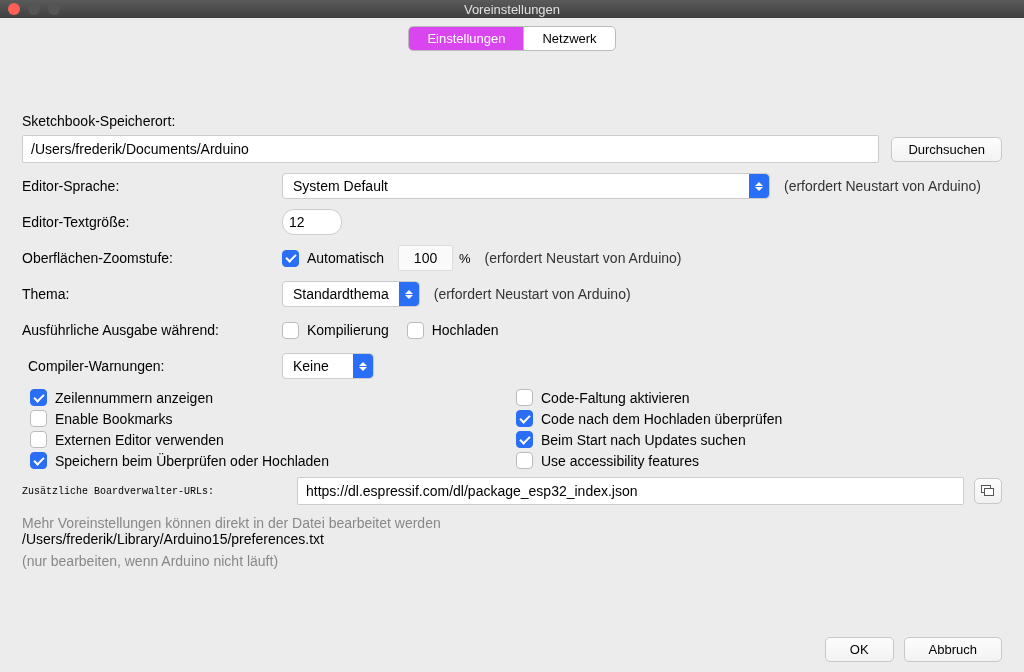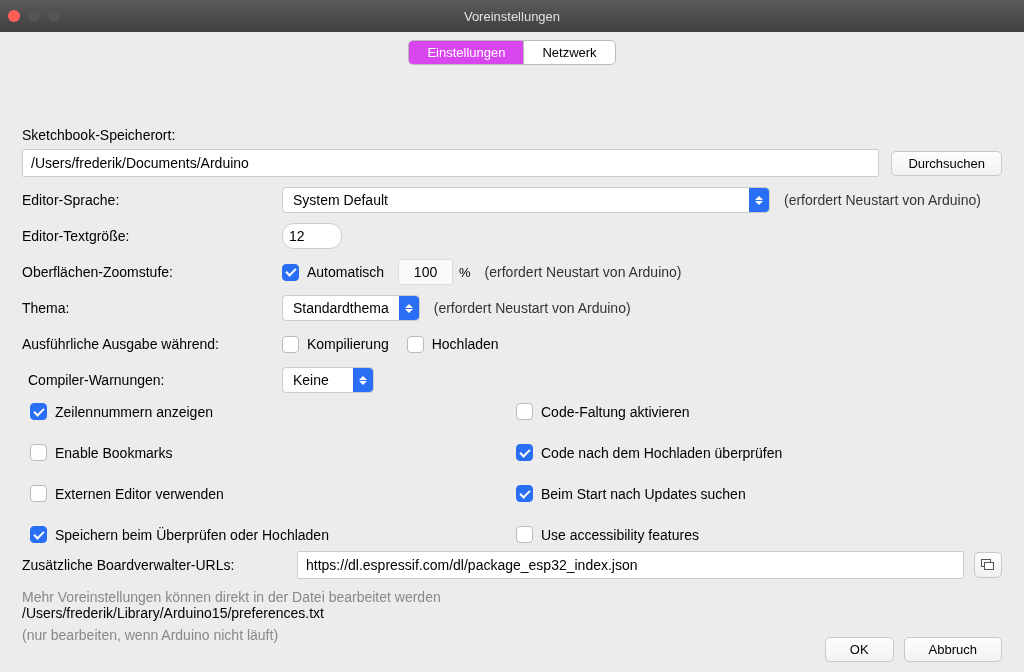--- a/index.html
+++ b/index.html
@@ -6,21 +6,21 @@
   body {
     font-family: "Lucida Grande", "Helvetica Neue", Arial, sans-serif;
     font-size: 13px;
     background: #ececec;
     color: #000;
     width: 1024px;
     height: 672px;
     overflow: hidden;
   }
   .titlebar {
-    height: 32px;
+    height: 18px;
     background: linear-gradient(#5a5a5a, #3f3f3f);
     display: flex;
     align-items: center;
     padding: 0 8px;
     position: relative;
   }
   .traffic-lights { display: flex; gap: 8px; }
   .tl { width: 12px; height: 12px; border-radius: 50%; }
   .tl.red { background: #ff5f57; }
   .tl.grey { background: #555; }
@@ -37,21 +37,21 @@
   }
   .segmented .seg {
     padding: 4px 18px; font-size: 13px; cursor: pointer;
     border-right: 1px solid #bbb;
   }
   .segmented .seg:last-child { border-right: none; }
   .segmented .seg.active { background: #d946ef; color: #fff; }
   .content { padding: 10px 22px 0 22px; }
   .row { display: flex; align-items: center; margin-bottom: 10px; min-height: 26px; }
   .lbl { width: 260px; font-size: 14px; }
-  .lbl-narrow { width: 275px; font-size: 14px; }
+  .lbl-narrow { width: 275px; font-size: 10px; font-family: Liberation Mono, monospace; }
   .field-wide {
     flex: 1; border: 1px solid #ccc; background: #fff; padding: 5px 8px;
     font-size: 14px; font-family: inherit; border-radius: 2px;
   }
   .btn {
     background: linear-gradient(#fdfdfd,#f2f2f2);
     border: 1px solid #c8c8c8; border-radius: 5px;
     padding: 4px 16px; font-size: 13px; cursor: pointer;
     margin-left: 12px;
   }
@@ -90,21 +90,21 @@
   }
   .check.on { background: #2a6ef5; border-color: #2a6ef5; }
   .check.on::after {
     content: ""; width: 4px; height: 8px; border: solid #fff;
     border-width: 0 2px 2px 0; transform: rotate(45deg); margin-top: -2px;
   }
   .check-label { font-size: 14px; display: inline-flex; align-items: center; }
   .two-col {
     display: flex; margin: 8px 0 8px 8px;
   }
-  .col { flex: 1; display: flex; flex-direction: column; gap: 24px; }
+  .col { flex: 1; display: flex; flex-direction: column; gap: 4px; }
   .col .row-cb { display: flex; align-items: center; }
   .row-cb span.txt { font-size: 14px; }
   .hint { color: #888; font-size: 14px; margin-top: 6px; }
   .prefs-path { font-size: 14px; }
   .footer {
     position: absolute; bottom: 10px; right: 22px;
     display: flex; gap: 10px;
   }
   .footer .btn { margin-left: 0; padding: 4px 24px; }
   .icon-btn {

